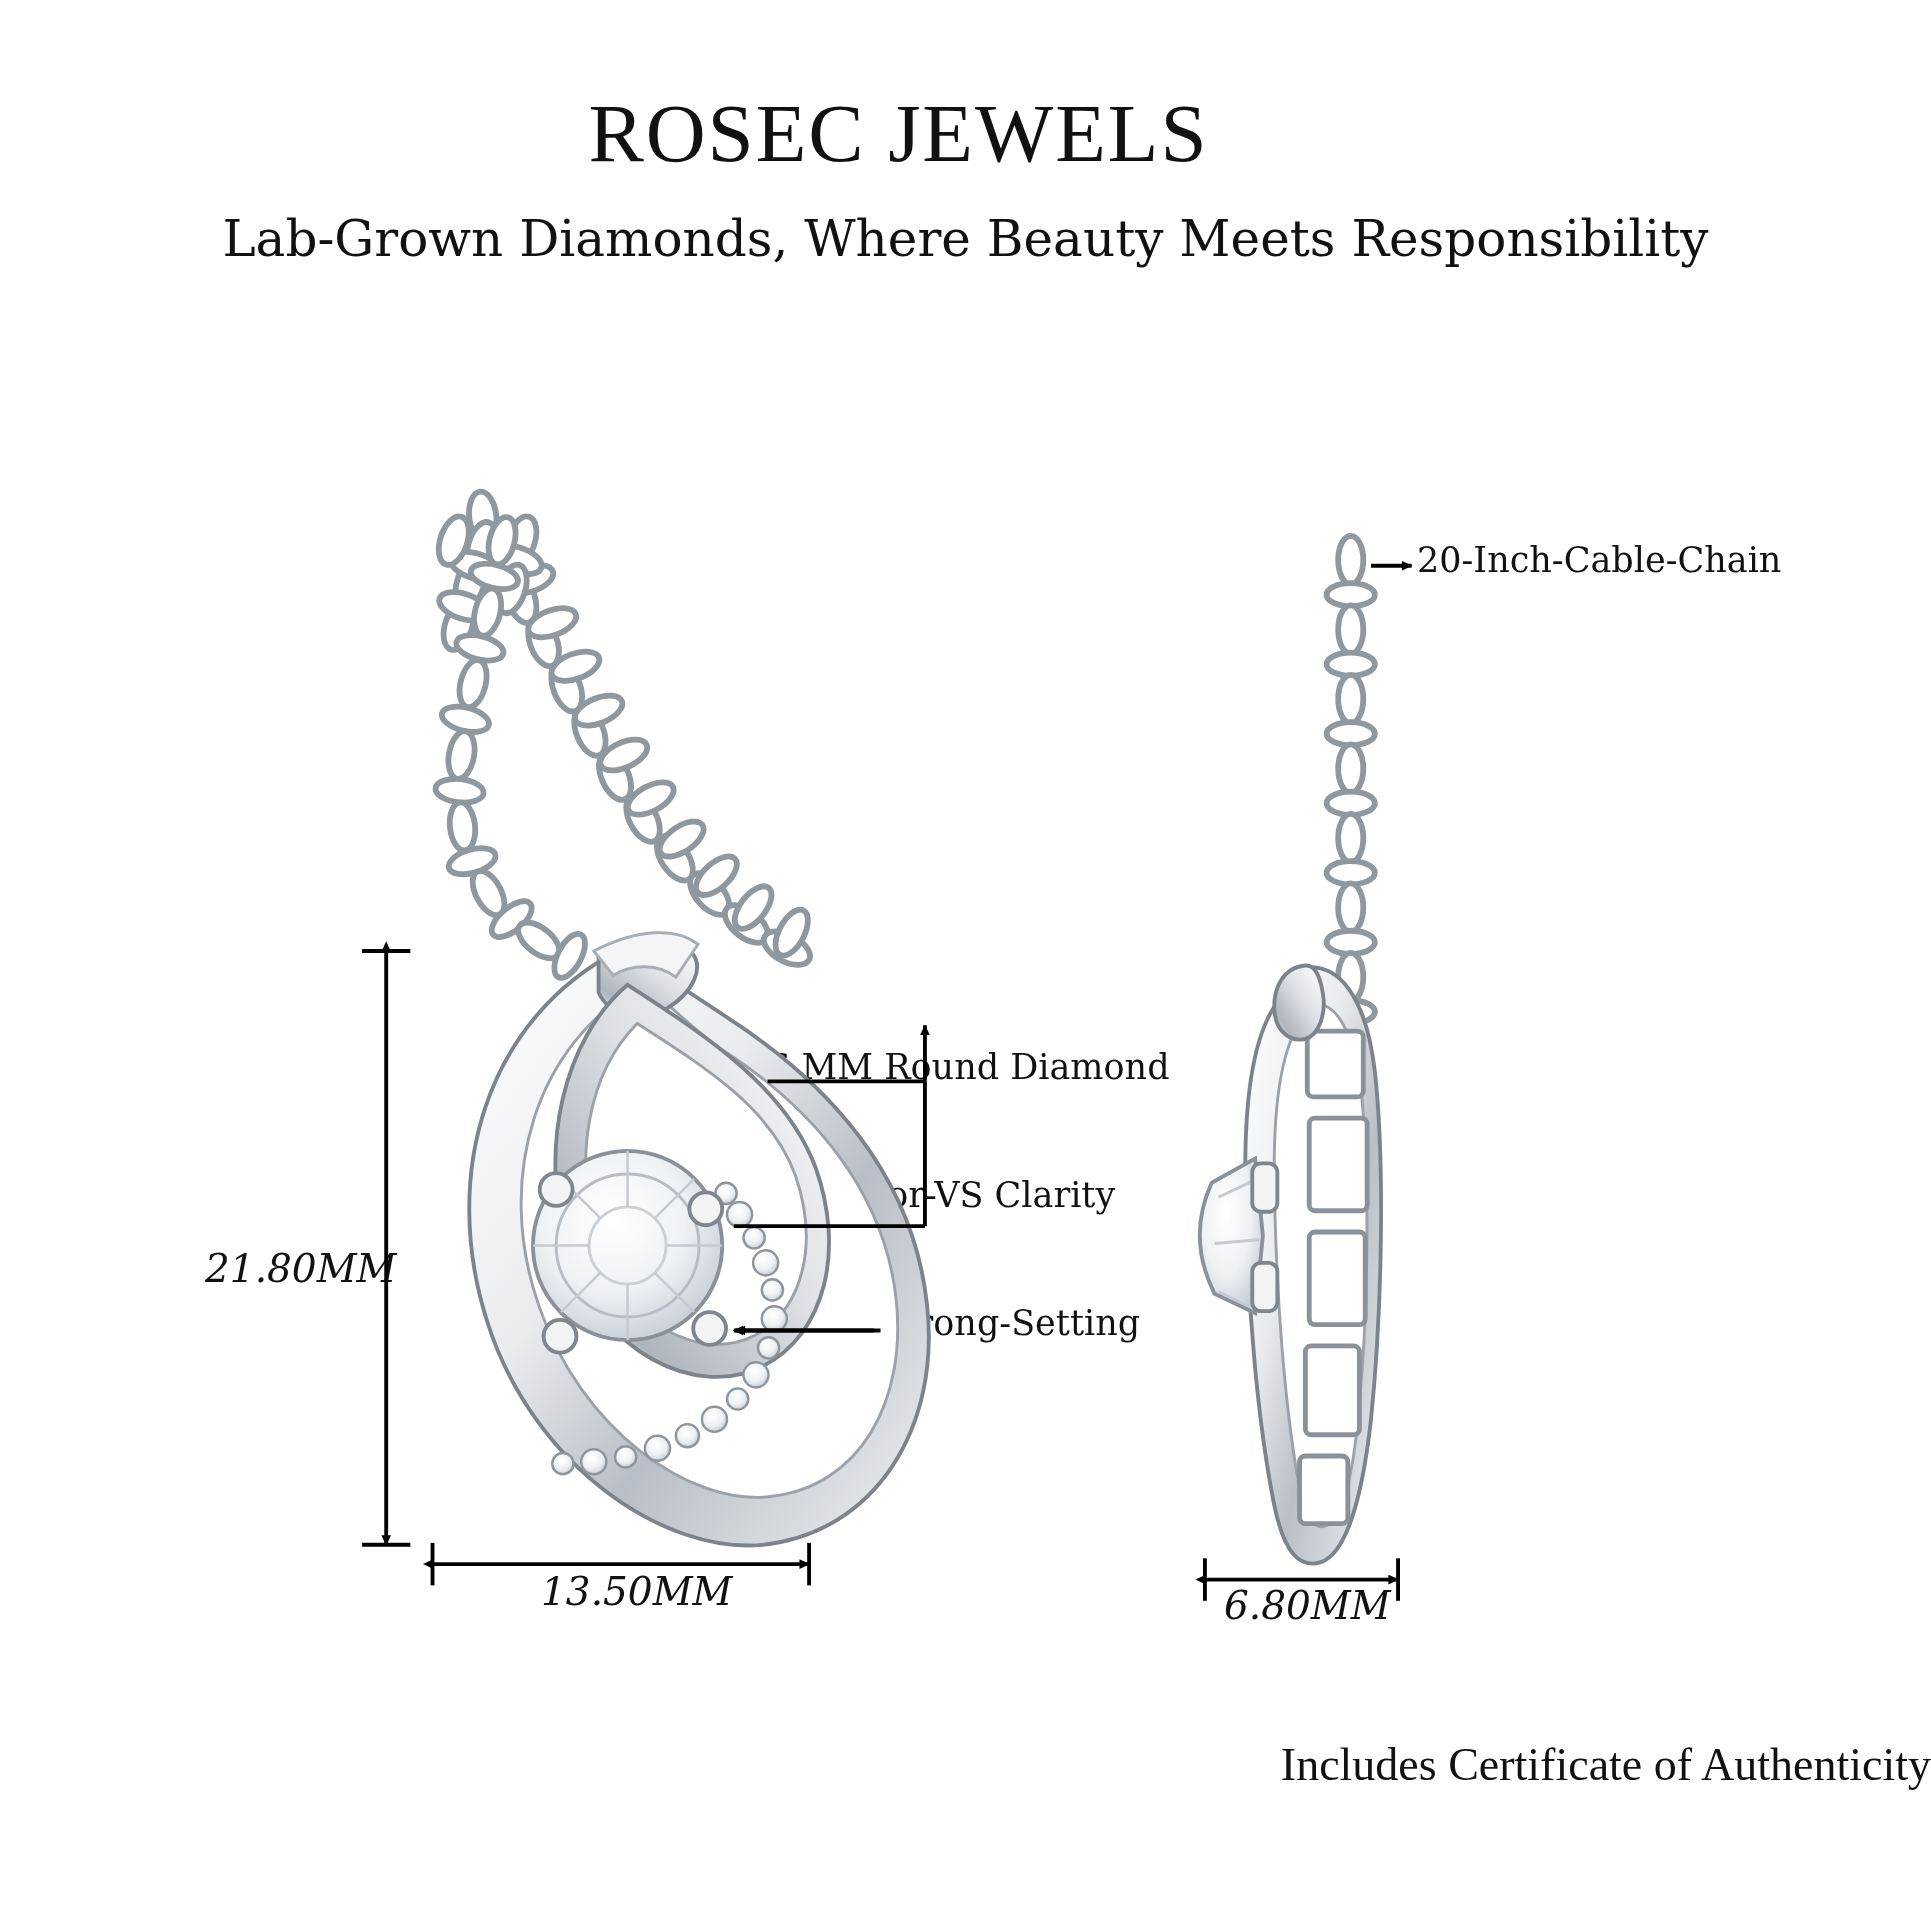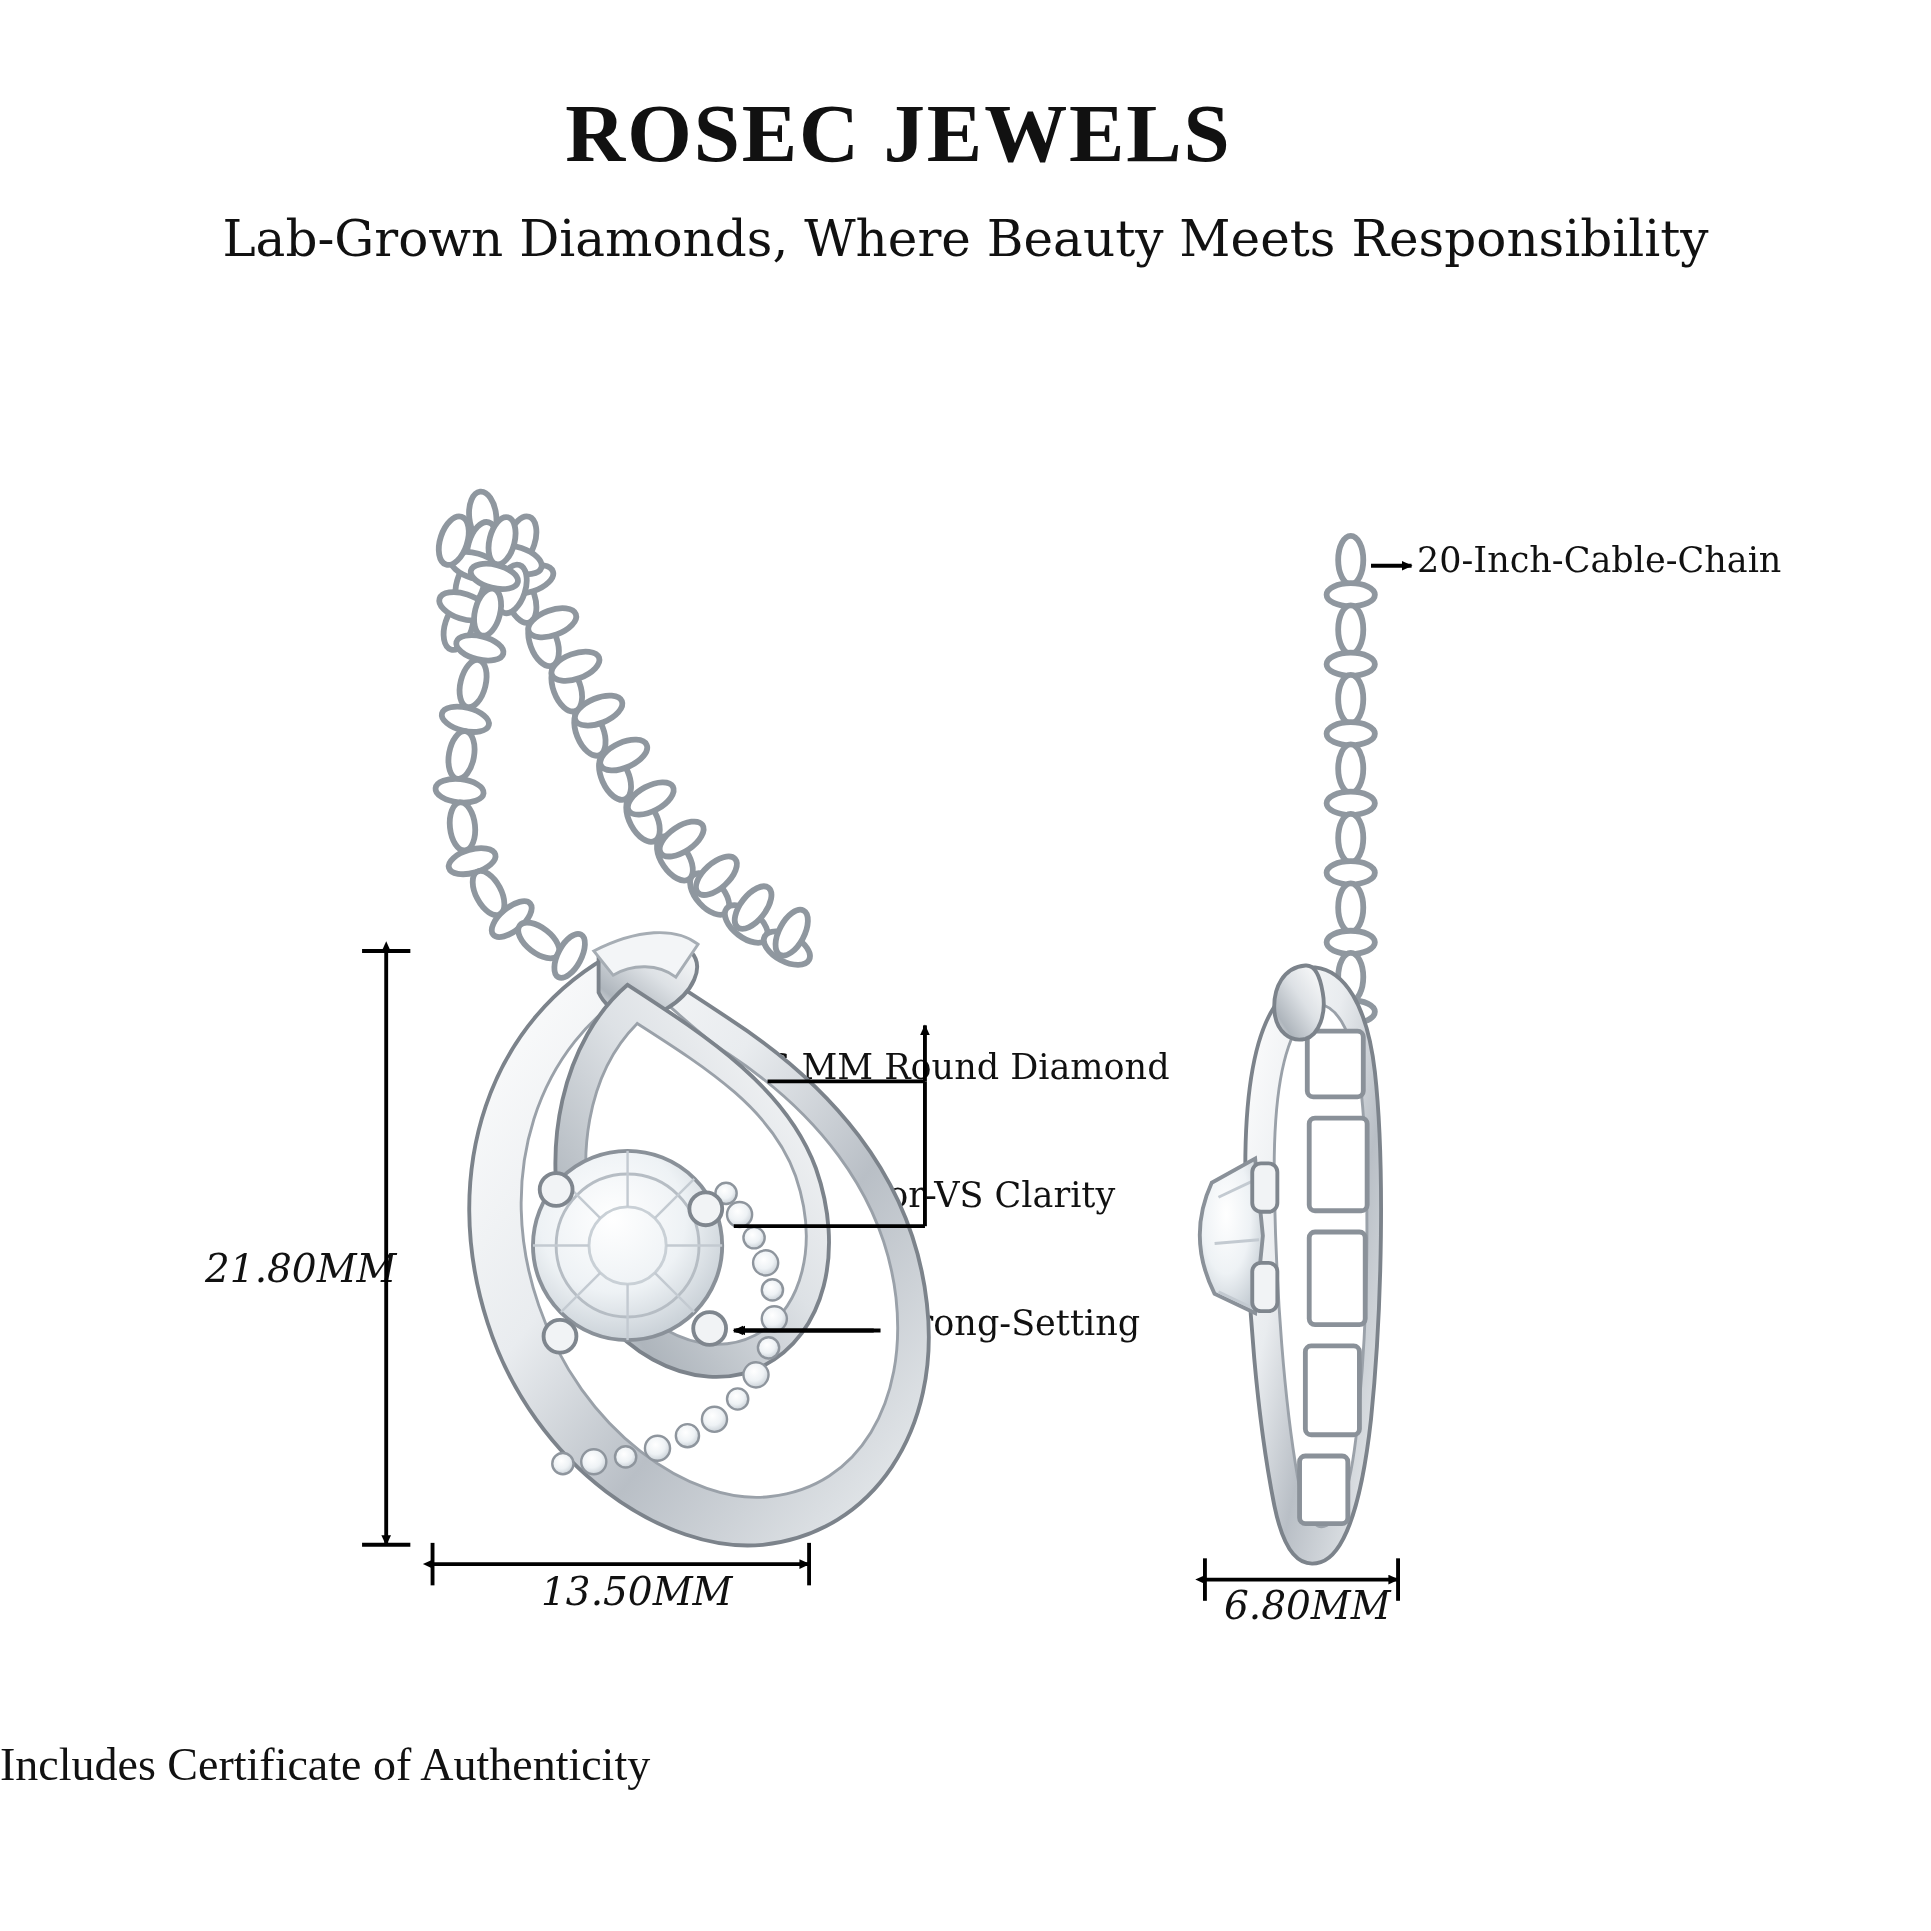--- a/index.html
+++ b/index.html
@@ -19,40 +19,40 @@
   
   .brand-title {
     position: absolute;
     top: 85px;
     left: 0;
     width: 1797px;
     text-align: center;
     font-family: "Liberation Serif", serif;
     font-size: 83px;
     letter-spacing: 1.9px;
-    font-weight: 700;
+    font-weight: 400;
     color: #111;
   }
   .brand-tagline {
     position: absolute;
     top: 210px;
     left: 0;
     width: 1931px;
     text-align: center;
     font-family: "DejaVu Serif", serif;
     font-size: 50px;
     font-weight: 400;
     color: #111;
   }
   .footer-note {
     position: absolute;
     top: 1738px;
     left: 0;
     width: 1931px;
-    text-align: left;
+    text-align: right;
     font-family: "Liberation Serif", serif;
     font-size: 46px;
     color: #111;
   }
 
   
   .ann {
     position: absolute;
     font-family: "DejaVu Serif", serif;
     font-size: 35px;

